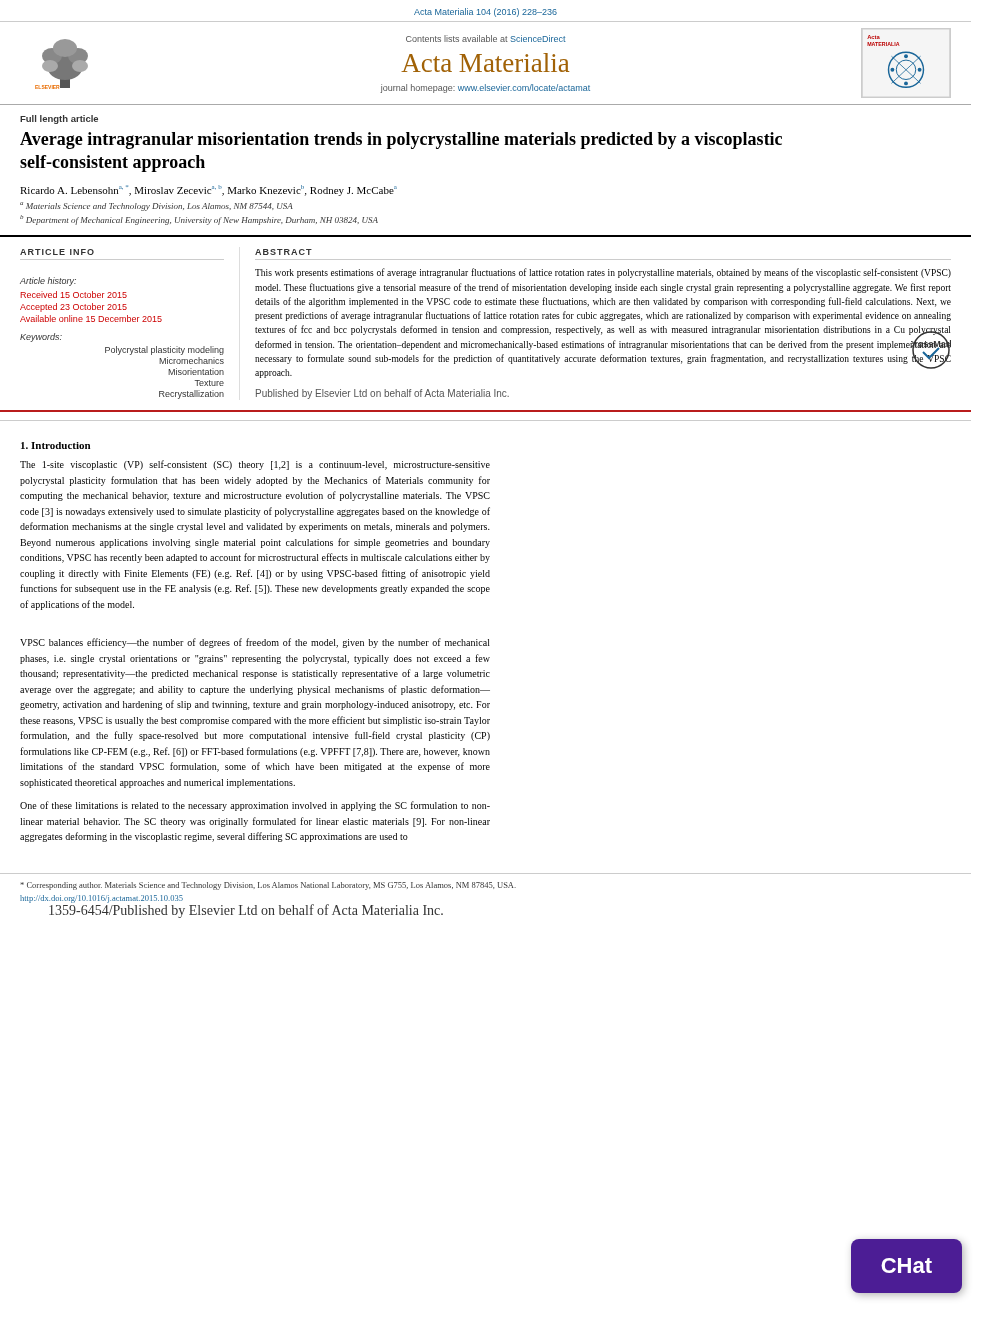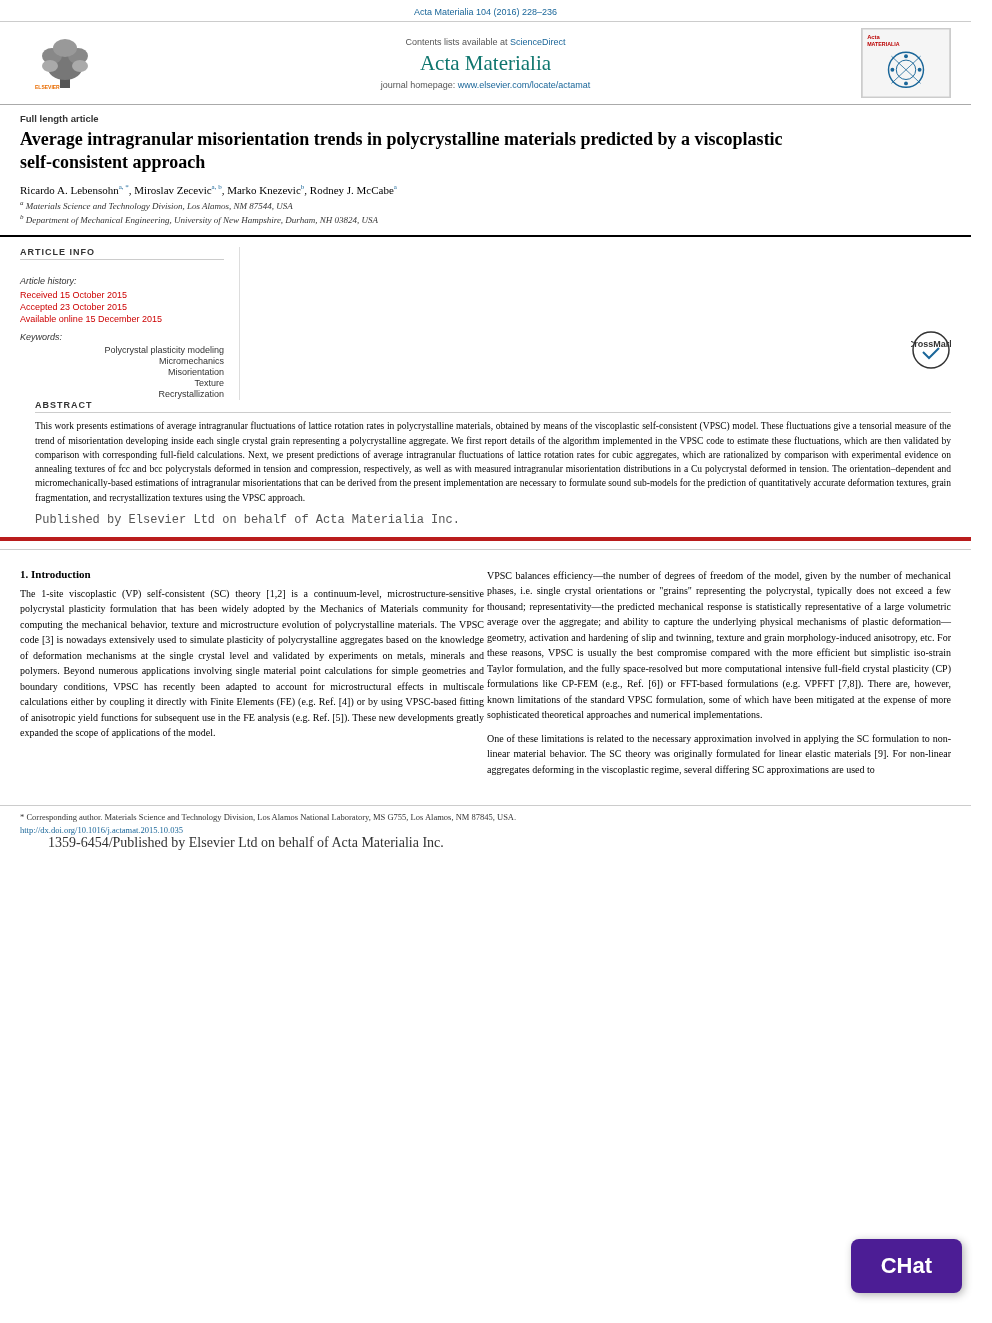--- a/index.html
+++ b/index.html
@@ -59,22 +59,22 @@
       font-size: 9px;
       color: #555;
       margin-bottom: 2px;
     }
     .sciencedirect-text a {
       color: #1a6699;
       text-decoration: none;
     }
     .journal-title {
       font-family: 'Times New Roman', serif;
-      font-size: 21px;
-      color: #0f766e;
+      font-size: 27px;
+      color: #a16207;
       margin: 4px 0;
       font-weight: normal;
     }
     .homepage-text {
       font-family: Arial, sans-serif;
       font-size: 9px;
       color: #555;
     }
     .homepage-text a {
       color: #1a6699;
@@ -137,22 +137,21 @@
     }
     .affiliation sup {
       font-size: 7px;
     }
 
     
     .two-col {
       display: flex;
       gap: 0;
       padding: 10px 20px;
-      border-bottom: 4px solid #b91c1c;
-      flex-direction: column;
+      border-bottom: 2px solid #b91c1c;
     }
     .col-left {
       width: 220px;
       min-width: 220px;
       padding-right: 15px;
       border-right: 1px solid #ddd;
     }
     .col-right {
       flex: 1;
       padding-left: 15px;
@@ -201,31 +200,32 @@
       text-align: right;
     }
 
     .abstract-text {
       font-size: 9.5px;
       line-height: 1.5;
       color: #000;
       text-align: justify;
     }
     .published-by {
-      font-family: Liberation Mono, monospace;
-      font-size: 12px;
+      font-family: Liberation Sans, sans-serif;
+      font-size: 10px;
       color: #555;
       margin-top: 8px;
     }
 
     
     .main-body {
       padding: 10px 20px;
       display: flex;
-      gap: 3px;
+      gap: 15px;
+      flex-direction: column;
     }
     .body-col-left {
       flex: 1;
       max-width: 470px;
     }
     .body-col-right {
       flex: 1;
       max-width: 470px;
     }
 

